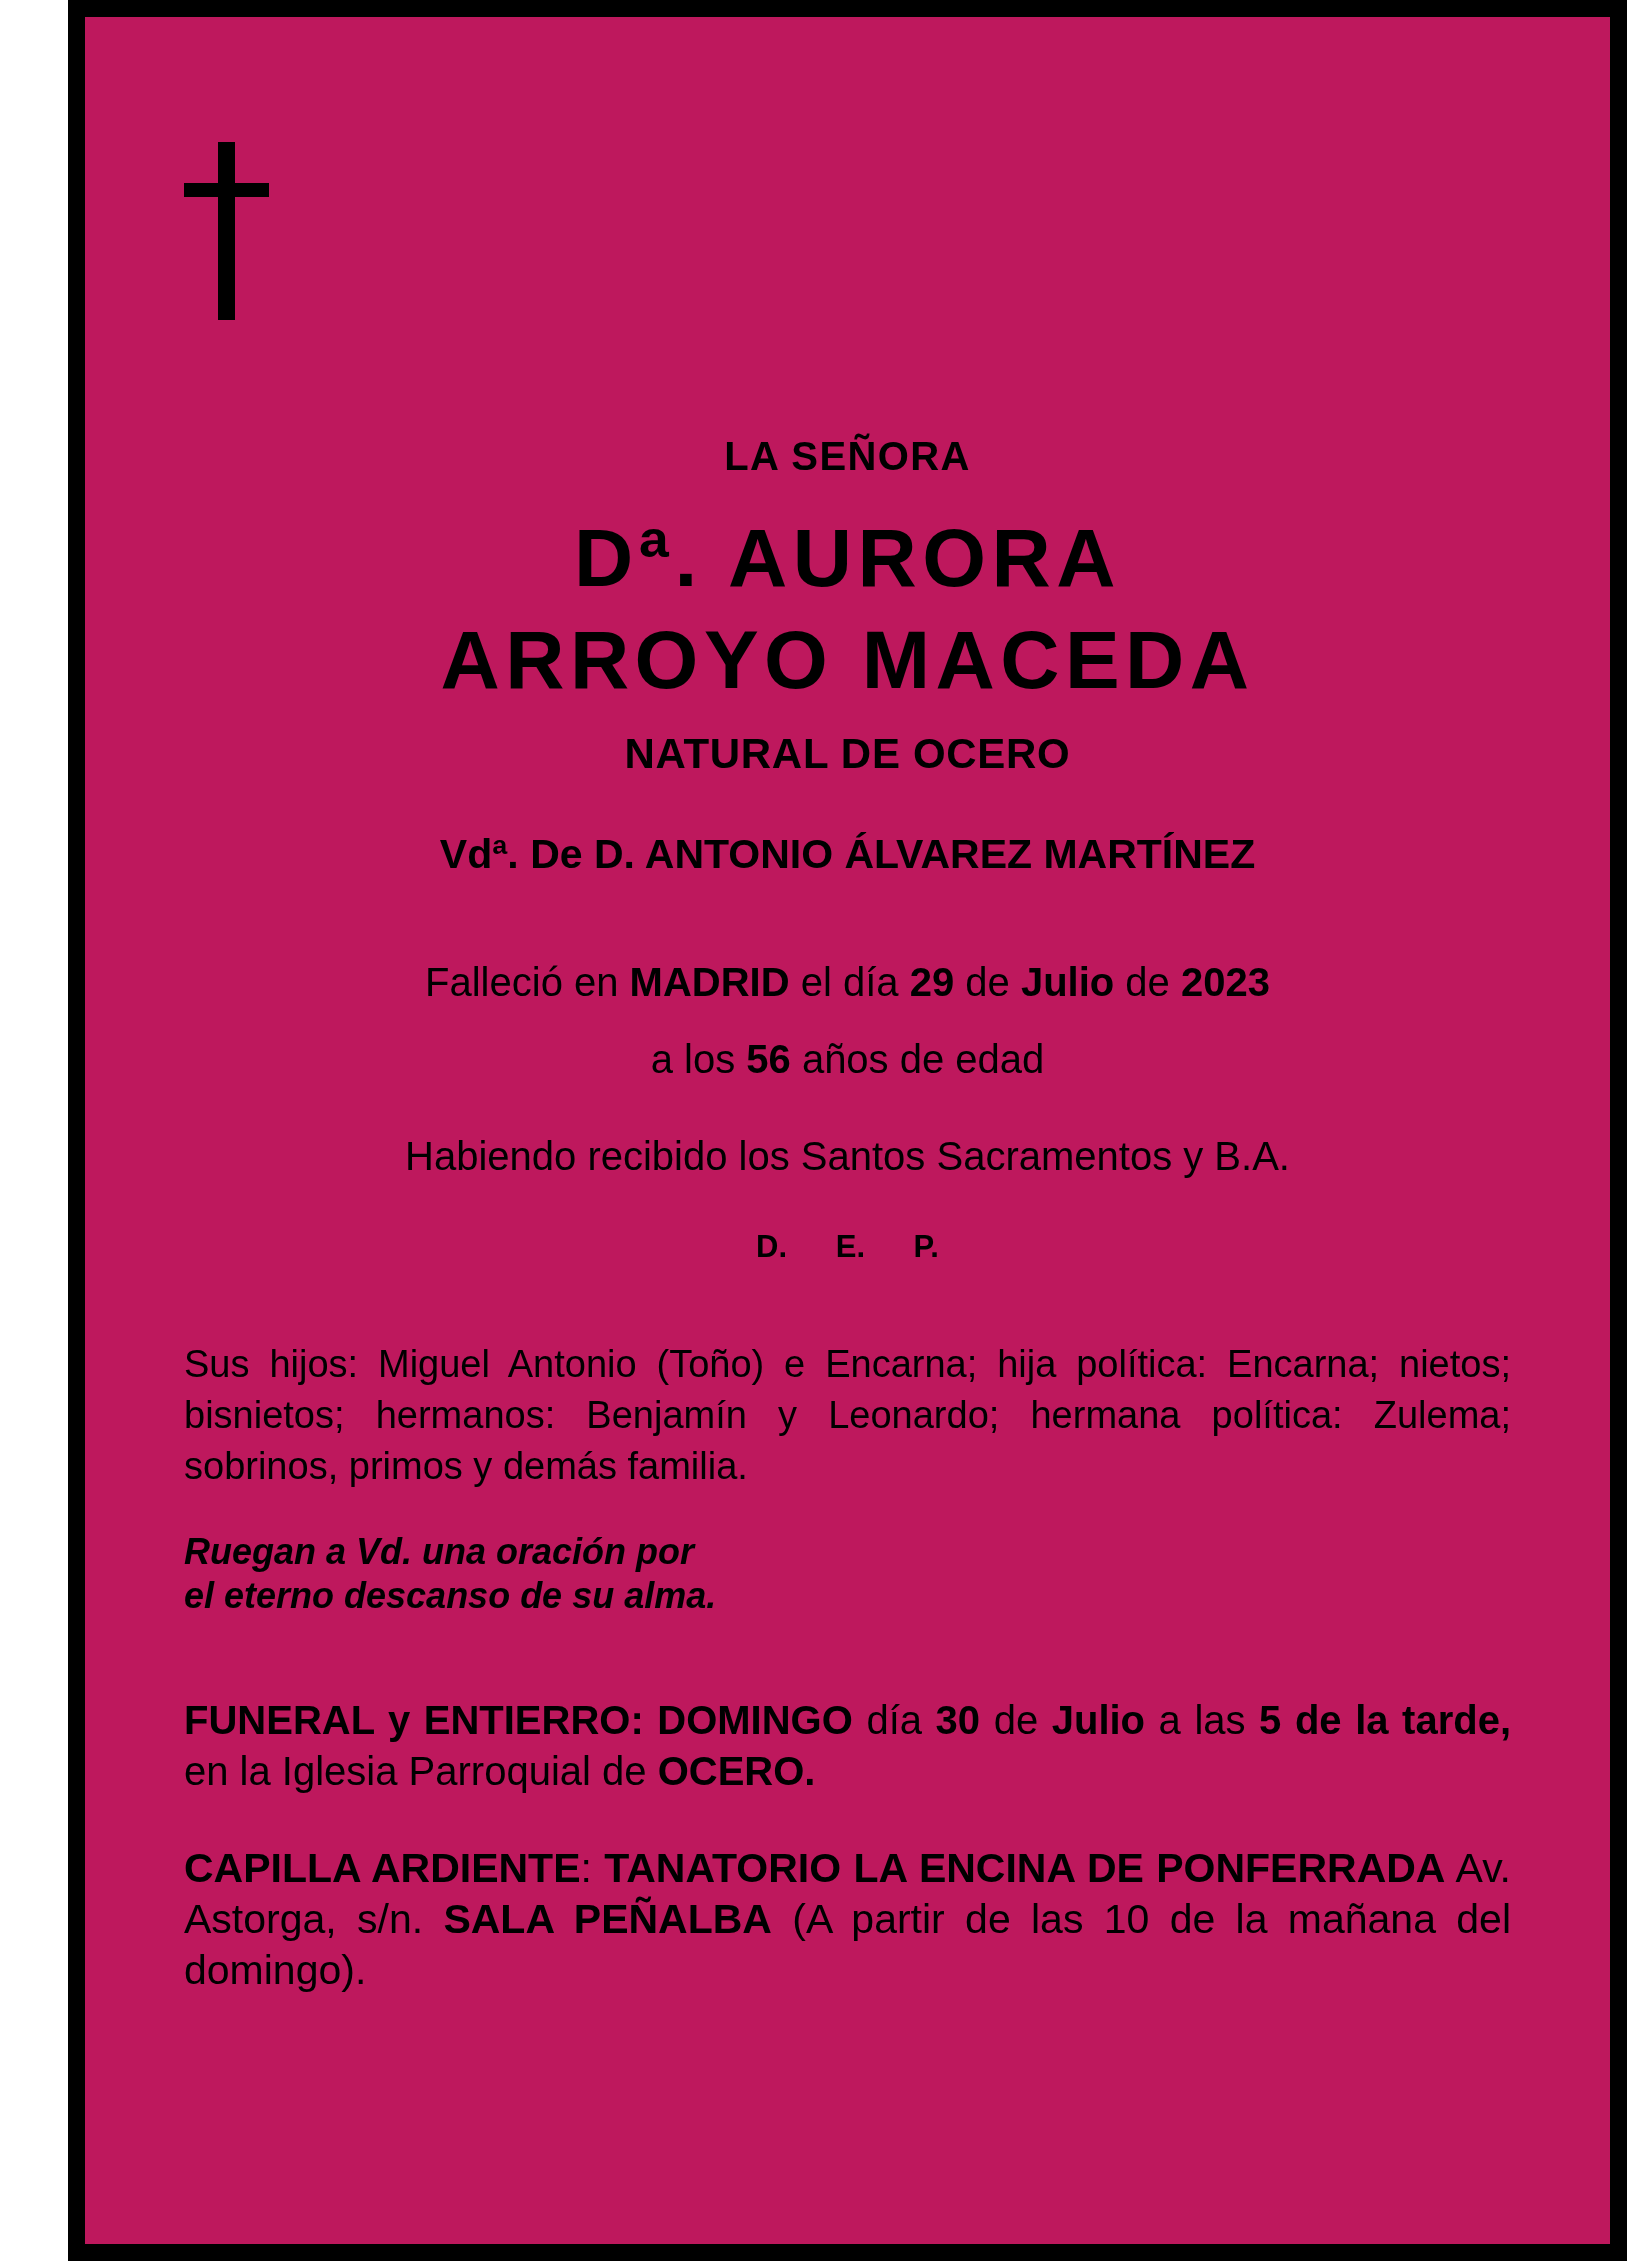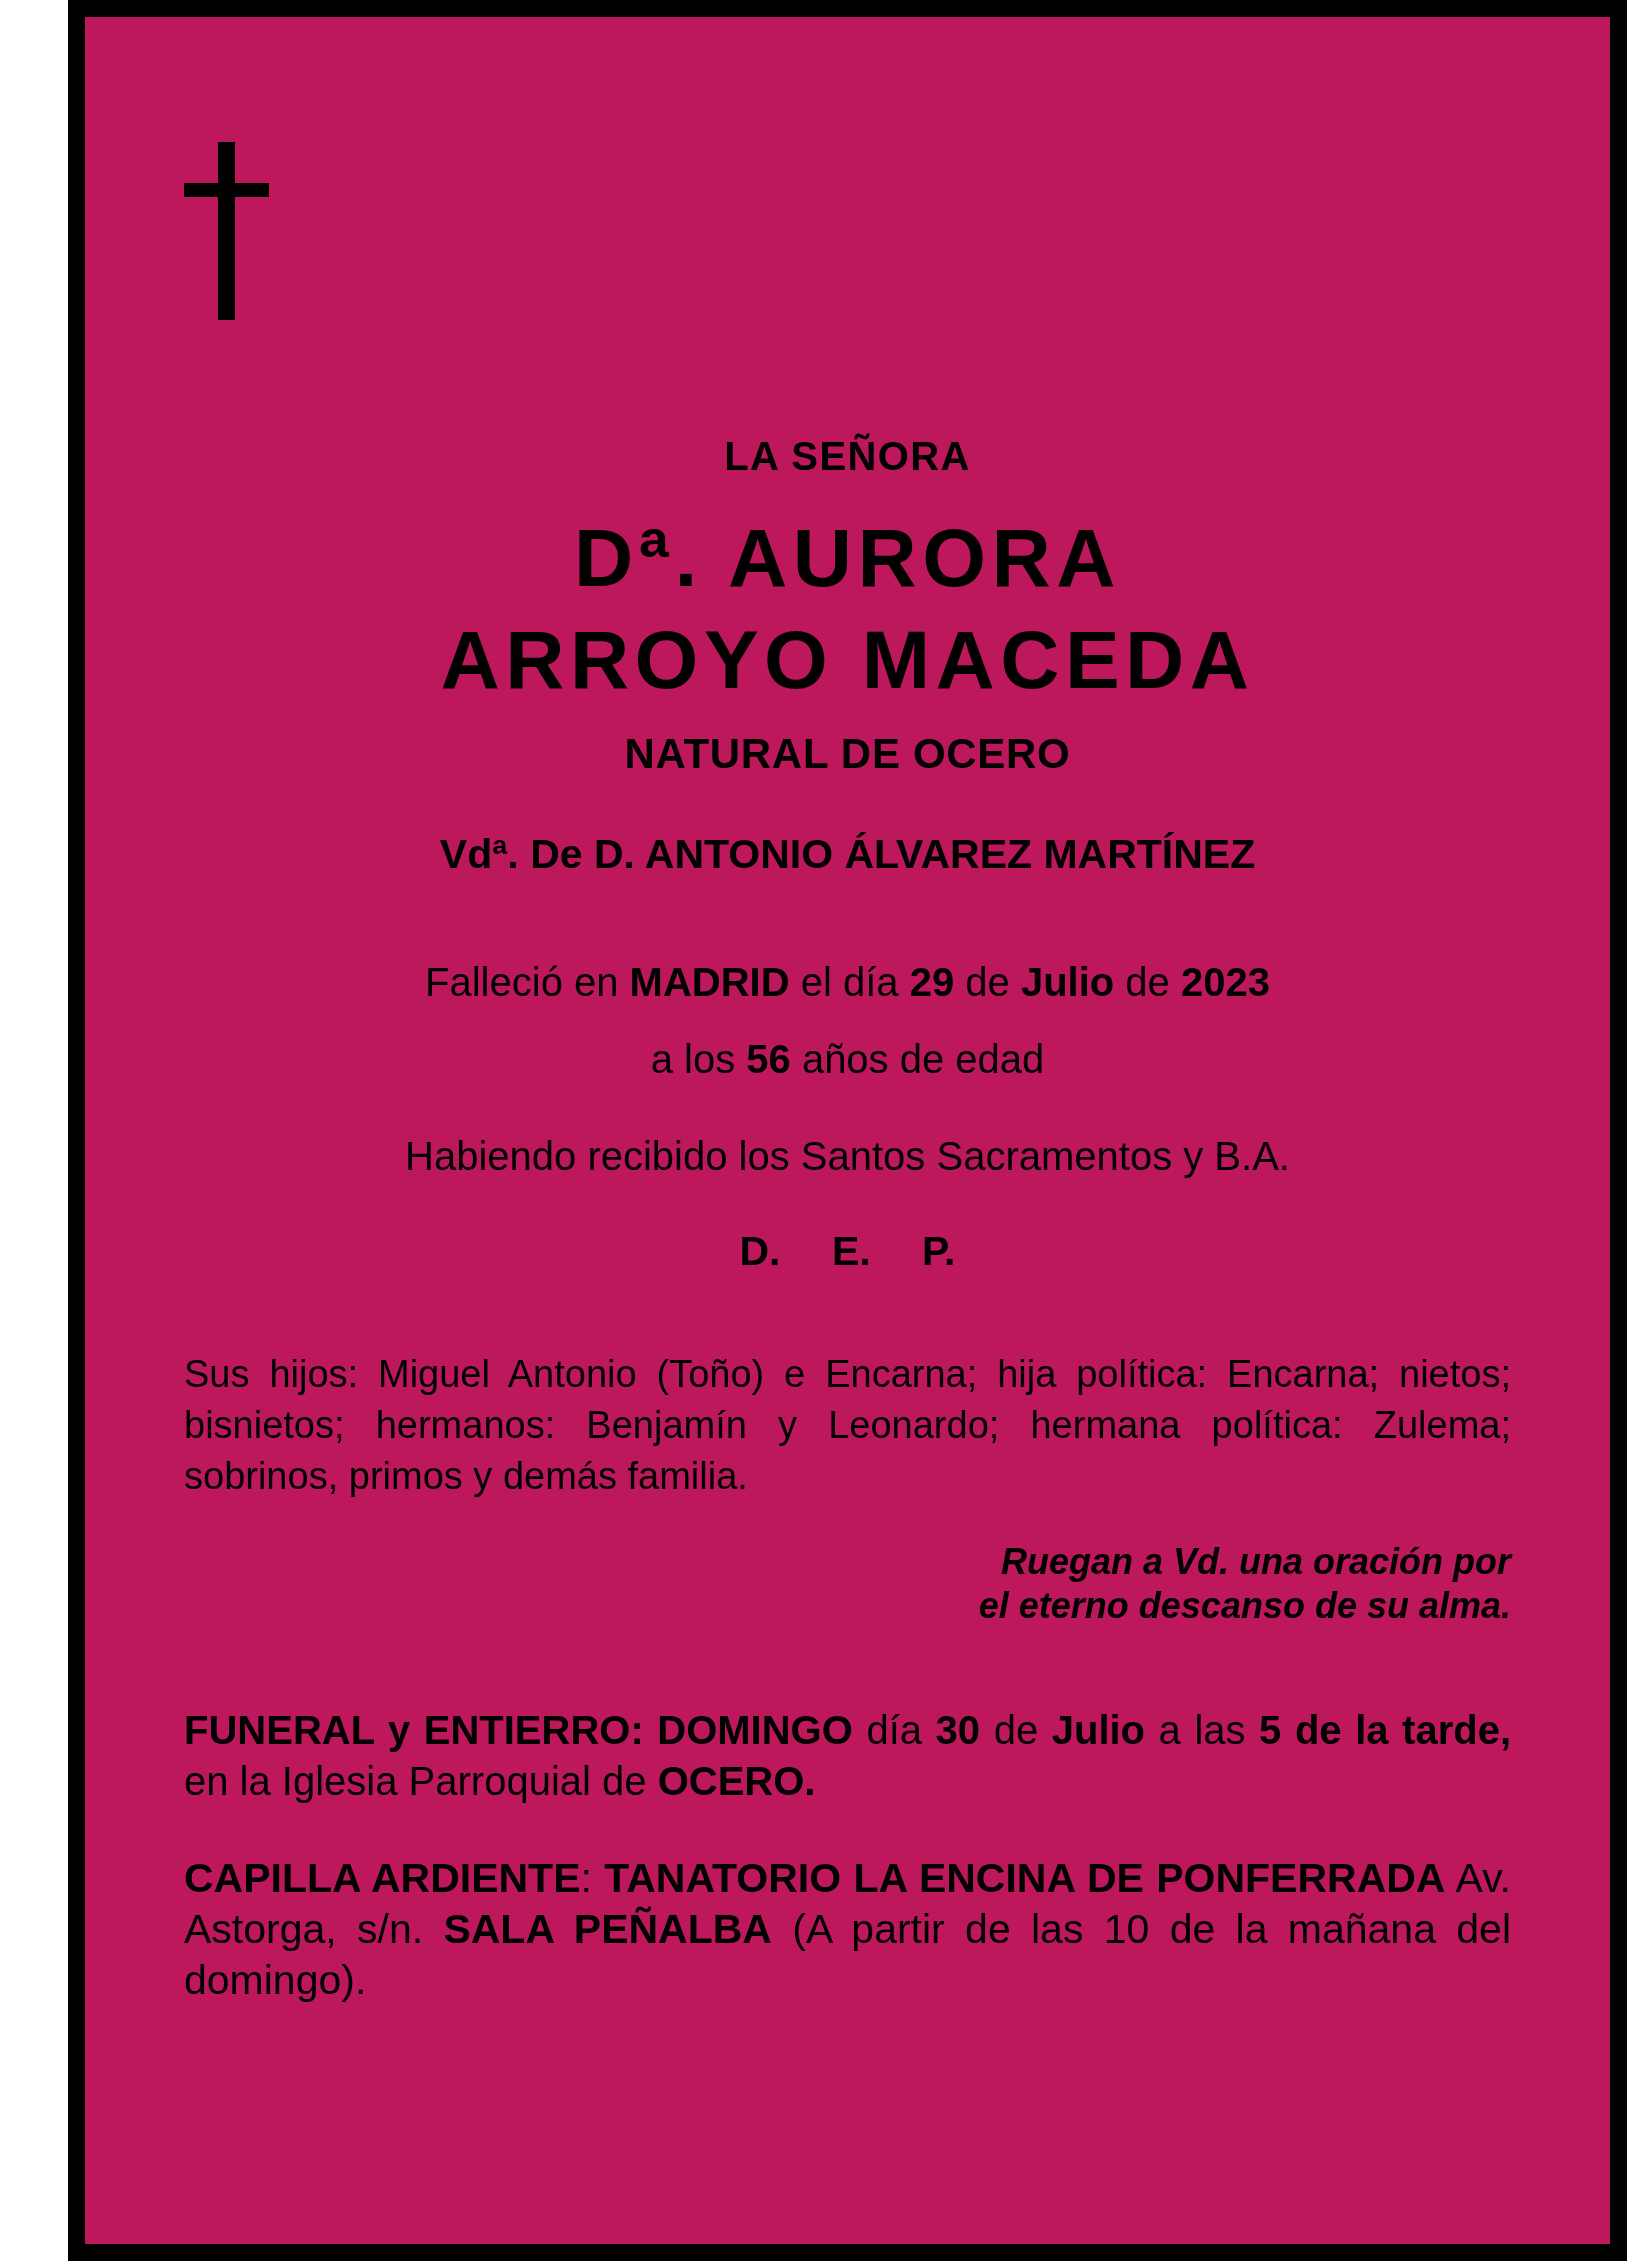--- a/index.html
+++ b/index.html
@@ -36,26 +36,26 @@
   }
   .deceased-name {
     margin:31px 0 0 0; font-size:82px; font-weight:bold;
     line-height:1.24; letter-spacing:5.5px;
   }
   .origin   { margin-top:23px;  font-size:42px; font-weight:bold; line-height:1; letter-spacing:0.7px; }
   .widow    { margin-top:59px;  font-size:41px; font-weight:bold; line-height:1; }
   .death    { margin-top:87px; font-size:40px; line-height:1; }
   .age      { margin-top:37px;  font-size:40px; line-height:1; }
   .sacr     { margin-top:57px;  font-size:40px; line-height:1; }
-  .dep      { margin-top:55px;  font-size:41px; font-weight:bold; word-spacing:40px; line-height:1; }
+  .dep      { margin-top:55px;  font-size:31px; font-weight:bold; word-spacing:40px; line-height:1; }
 
   .family   { margin-top:77px; font-size:38px; line-height:51px; text-align:justify; }
   .prayer   {
     margin-top:28px; font-size:36px; line-height:44px;
-    font-weight:bold; font-style:italic; text-align:right;
+    font-weight:bold; font-style:italic; text-align:left;
   }
   .funeral  { margin-top:77px; font-size:40px; line-height:51px; text-align:justify; }
   .capilla  { margin-top:46px;  font-size:41px; line-height:51px; text-align:justify; }
 </style>
 </head>
 <body>
 
 <div class="frame">
   <div class="content">
 

